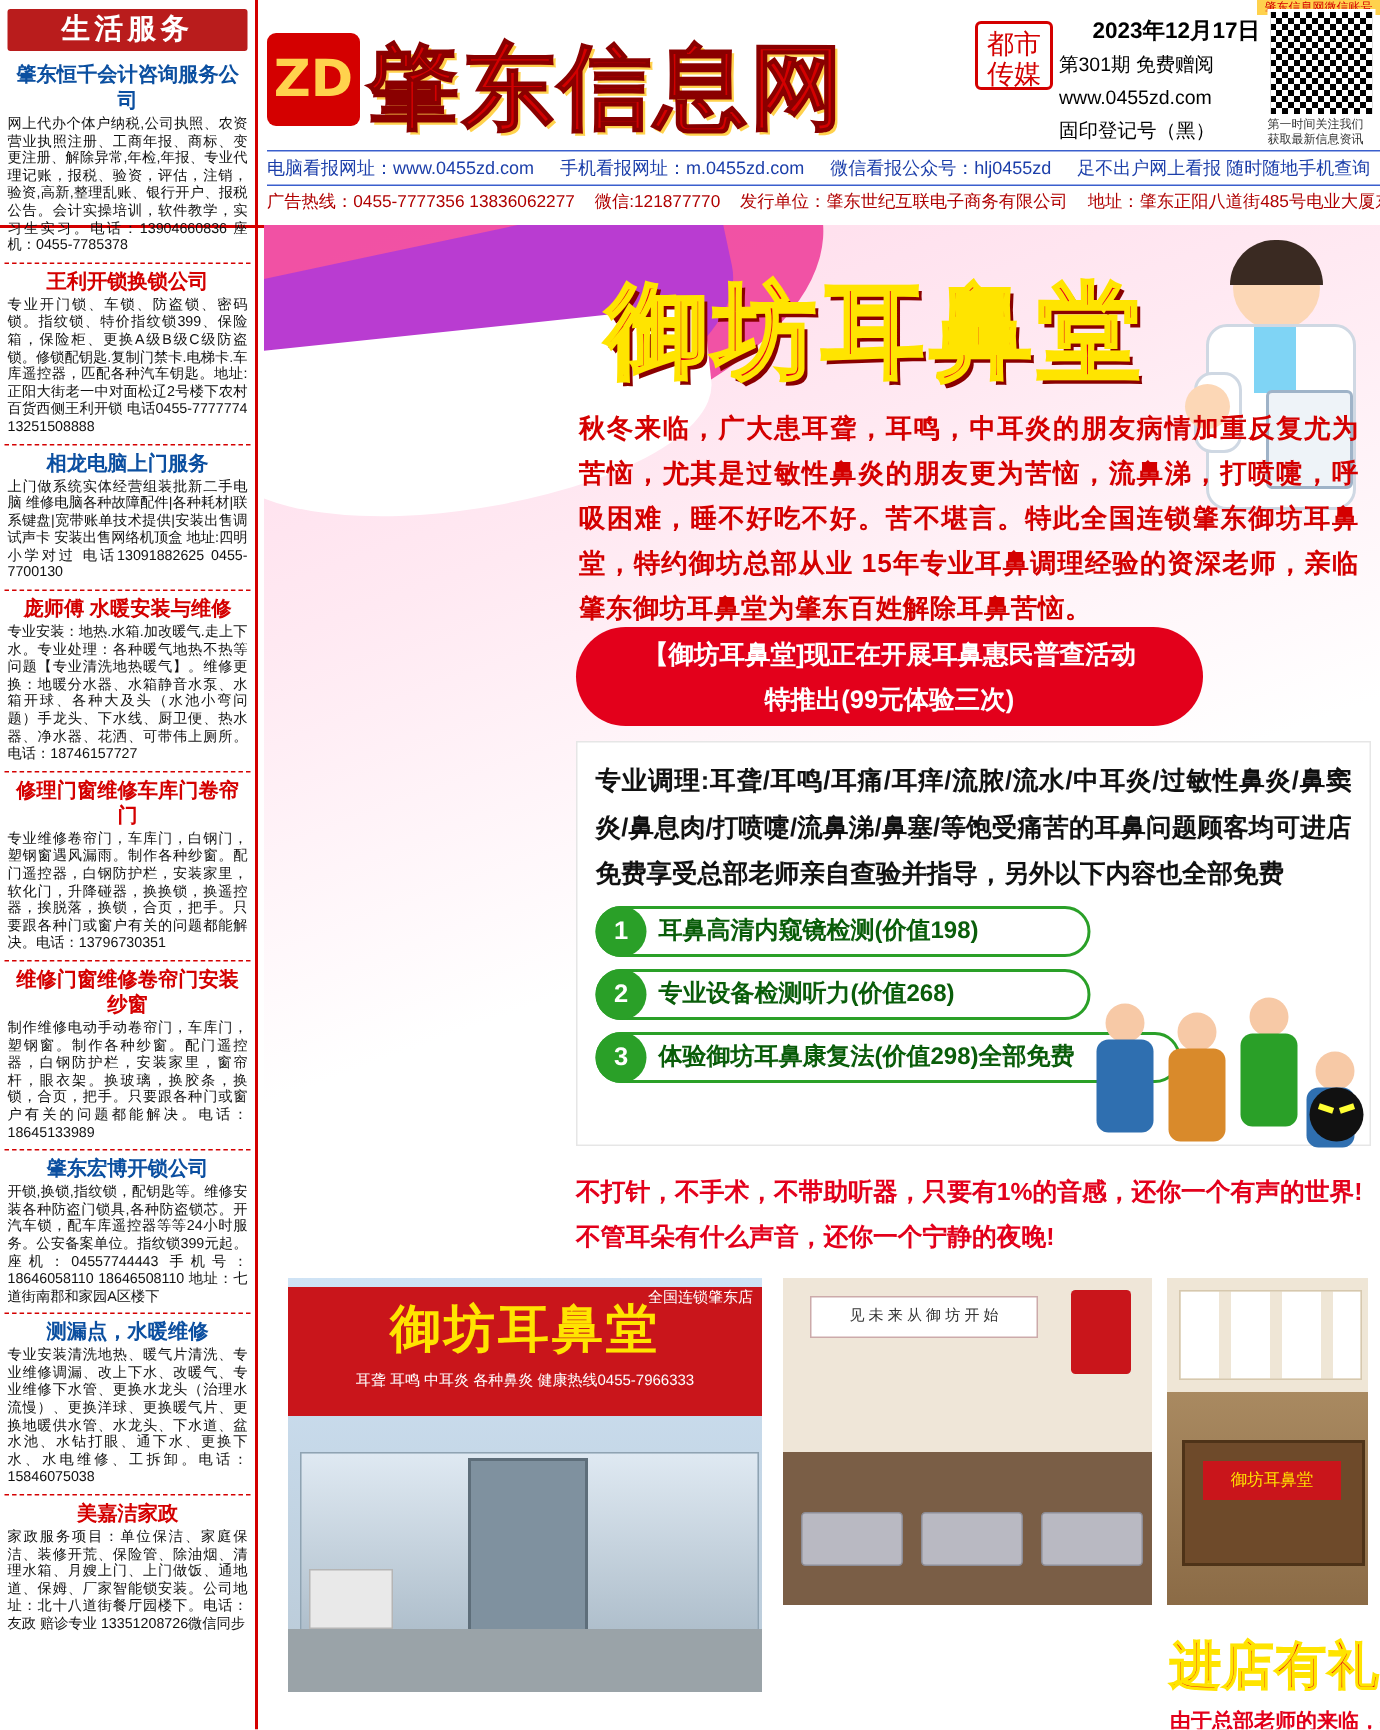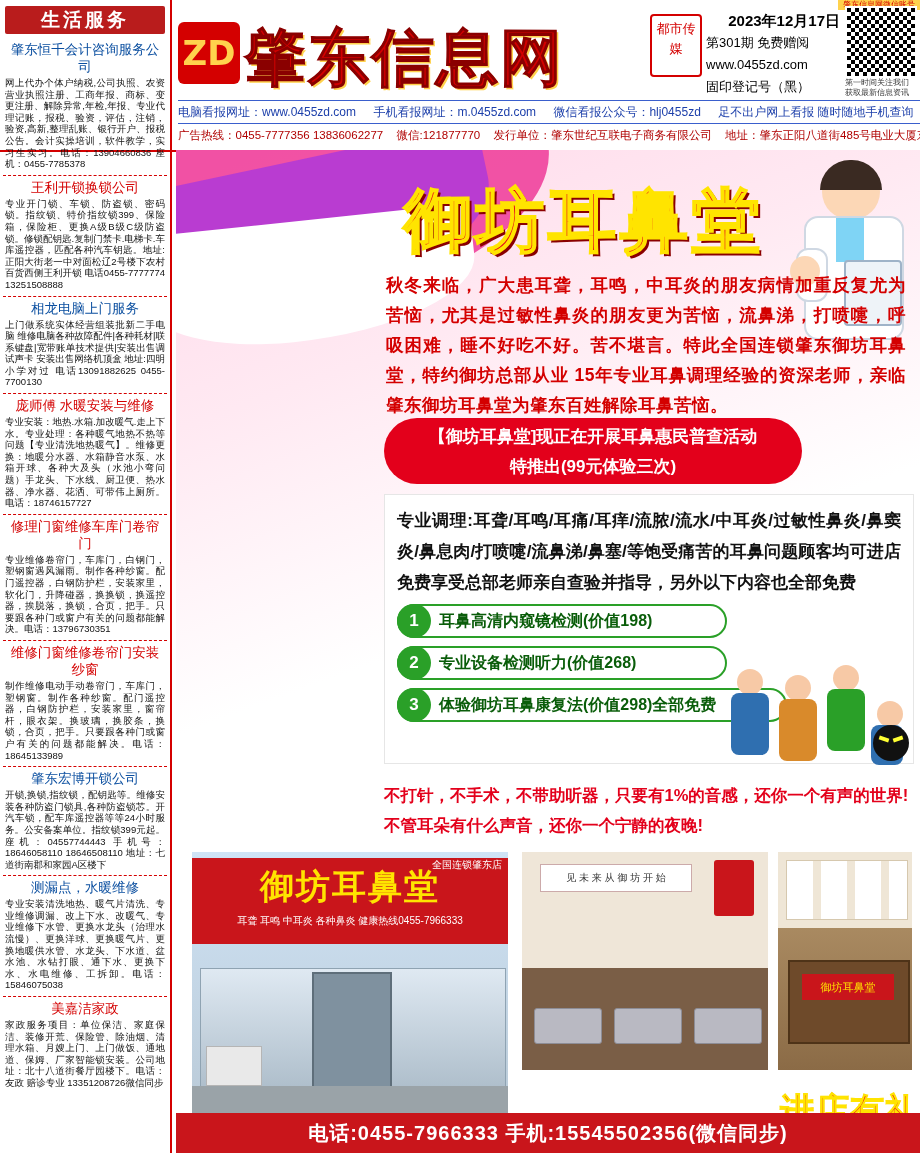--- a/index.html
+++ b/index.html
@@ -24,23 +24,23 @@
   .paper-title{
     position:absolute;left:66px;top:-2px;
     font-size:62px;font-weight:bold;color:#d40000;
     letter-spacing:2px;
     font-family:"DejaVu Sans","Liberation Sans",sans-serif;
     -webkit-text-stroke:1px #8a0000;
     text-shadow:2px 2px 0 #ffd24d;
     white-space:nowrap;
   }
   .seal{
-    position:absolute;left:650px;top:14px;width:52px;height:63px;
+    position:absolute;left:650px;top:14px;width:52px;height:46px;
     border:2px solid #d40000;border-radius:4px;color:#d40000;
-    font-size:13px;line-height:20px;text-align:center;padding-top:3px;
+    font-size:18px;line-height:20px;text-align:center;padding-top:3px;
     box-sizing:border-box;
   }
   .mast-right{position:absolute;left:706px;top:10px;width:134px;font-size:13px;color:#000;line-height:22px;}
   .mast-right .big{font-size:15px;font-weight:bold;text-align:right;}
   .qr-top{
     position:absolute;left:845px;top:6px;width:68px;height:68px;
     background:
       repeating-linear-gradient(0deg,#000 0 4px,#fff 4px 8px),
       repeating-linear-gradient(90deg,#000 0 4px,#fff 4px 8px);
     background-blend-mode:difference;border:2px solid #fff;
@@ -65,21 +65,21 @@
     position:absolute;left:0;top:0;width:172px;height:1153px;
     border-right:2px solid #d40000;box-sizing:border-box;padding:0 3px;
   }
   .sb-header{
     margin:6px 2px 4px 2px;height:28px;background:#b91c1c;color:#fff;
     font-size:19px;font-weight:bold;text-align:center;line-height:28px;
     letter-spacing:3px;border-radius:2px;
   }
   .ad-block{border-bottom:1px dashed #d40000;padding:3px 2px 5px 2px;}
   .ad-title{
-    color:#0b4fa0;font-size:13.5px;font-weight:normal;text-align:center;
+    color:#0b4fa0;font-size:13.5px;font-weight:bold;text-align:center;
     line-height:17px;margin-bottom:2px;
   }
   .ad-title.red{color:#d40000;}
   .ad-body{font-size:9.5px;color:#111;line-height:11.6px;text-align:justify;}
 
   
   .main{
     position:absolute;left:176px;top:150px;width:744px;height:1003px;
     background:linear-gradient(160deg,#ffd9ea 0%,#ffe9f2 22%,#ffffff 46%,#ffffff 100%);
     overflow:hidden;
@@ -375,16 +375,15 @@
       <div class="pc-desk"></div>
       <div class="pc-plate">御坊耳鼻堂</div>
     </div>
 
     <div class="gift-line">进店有礼品相送</div>
     <div class="note">
       <div>由于总部老师的来临，参加活动人数要过多，</div>
 
     </div>
 
-    <div class="footer">电话:0455-7966333      手机:15545502356(微信同步)</div>
   </div>
 
 </div>
 
 </body></html>

